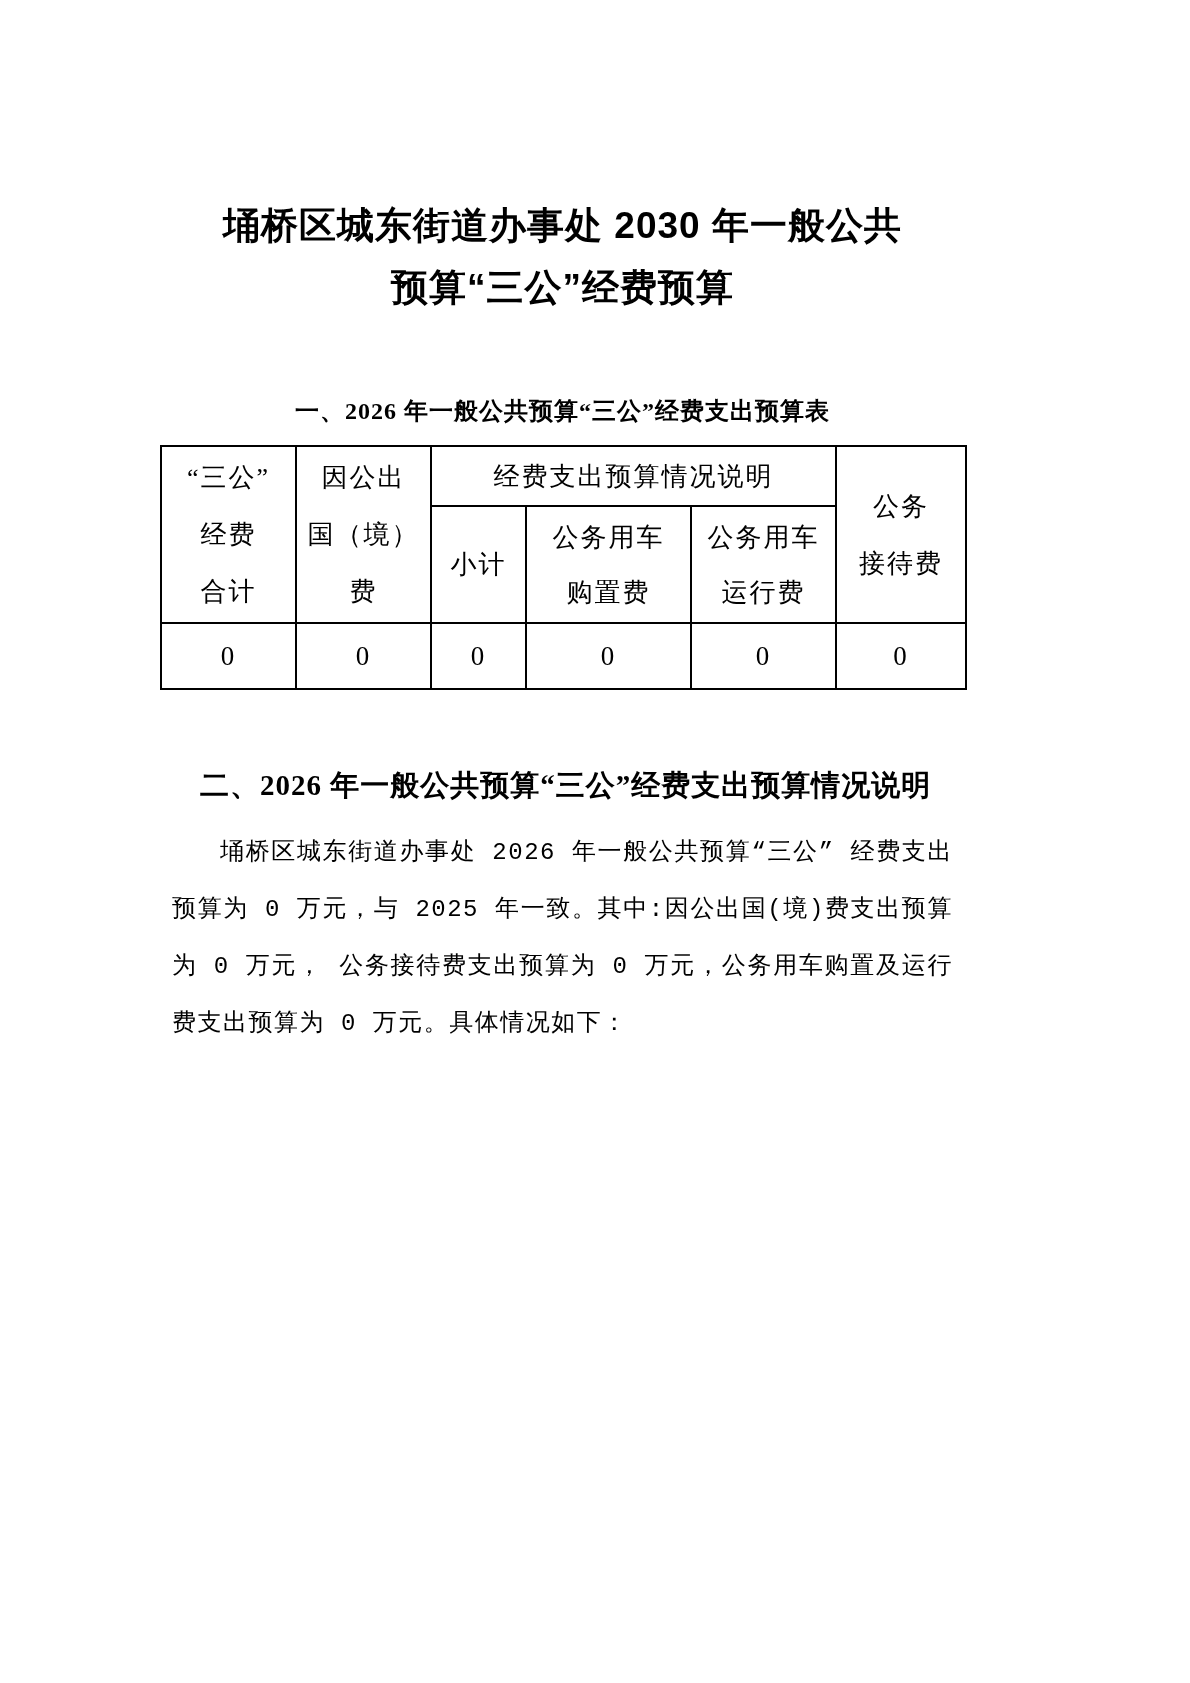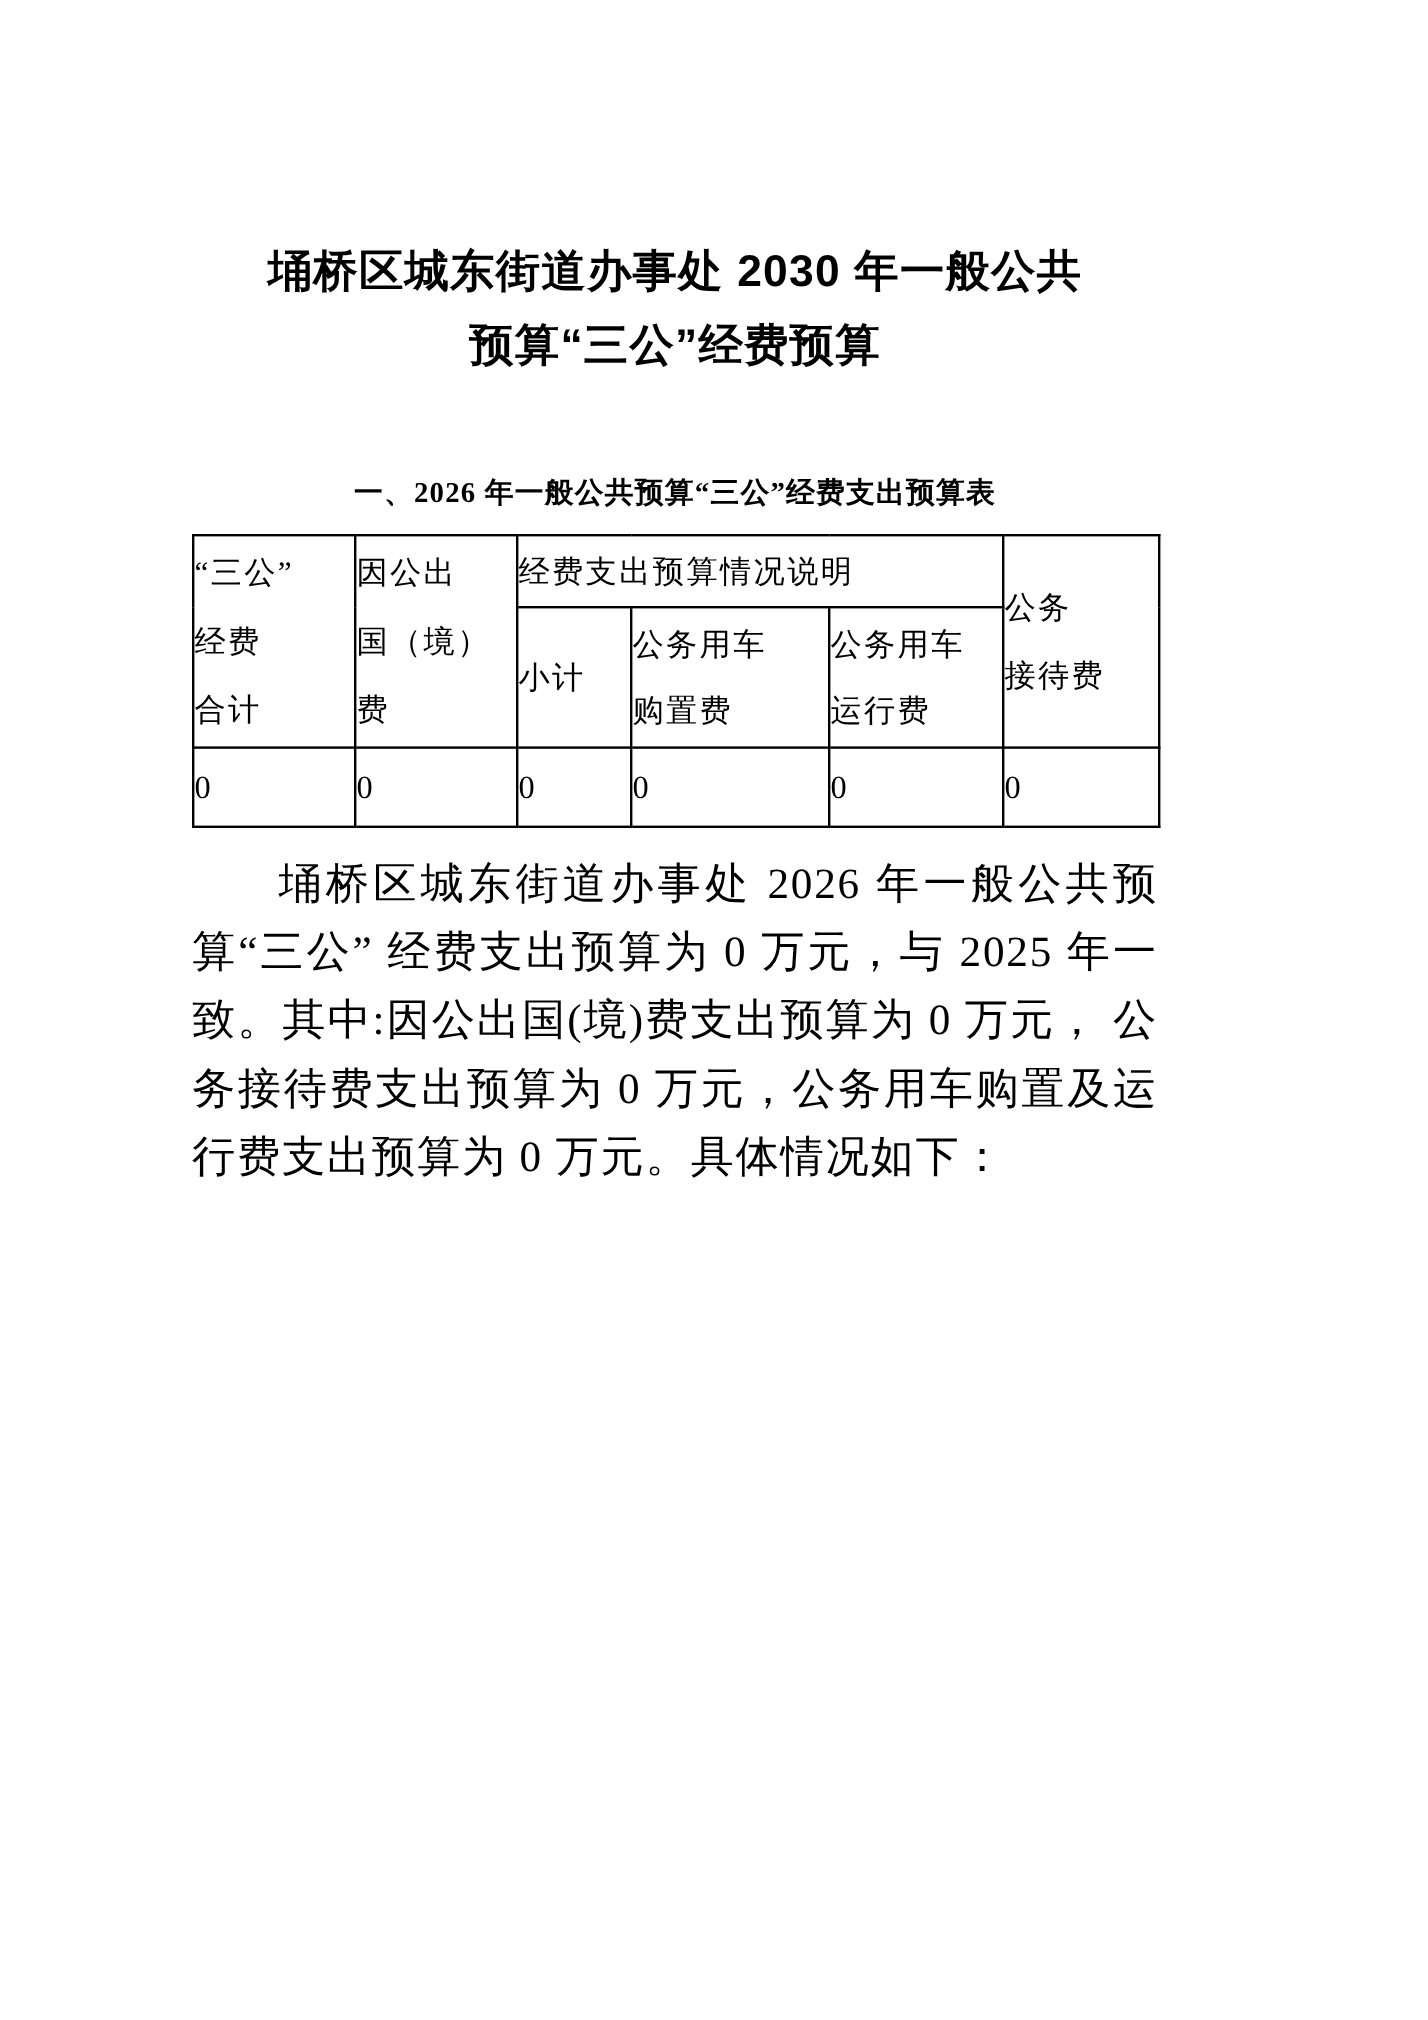--- a/index.html
+++ b/index.html
@@ -50,21 +50,21 @@
   }
   table.budget-table {
     margin-top: 14px;
     border-collapse: collapse;
     table-layout: fixed;
     width: 805px;
     font-size: 26px;
   }
   table.budget-table td {
     border: 2px solid #000000;
-    text-align: left;
+    text-align: center;
     vertical-align: middle;
     padding: 0;
     letter-spacing: 2px;
   }
   .row-group td   { height: 58px; }
   .row-sub td     { height: 115px; line-height: 55px; }
   .row-data td    { height: 64px; font-size: 27px; }
   td.tall-head    { line-height: 57px; }
   .section-heading-2 {
     margin-top: 74px;
@@ -72,26 +72,27 @@
     font-size: 29px;
     line-height: 42px;
     text-align: left;
     text-indent: 40px;
     letter-spacing: 1px;
   }
   .body-text {
     margin-top: 18px;
   }
   .body-text p {
-    margin: 0;
-    font-size: 36px;
+    margin: 12px;
+    font-size: 24px;
     line-height: 57px;
     letter-spacing: 1.5px;
     text-align: justify;
     text-indent: 2em;
+    font-family: Liberation Mono, monospace;
   }
 </style>
 </head>
 <body>
 
 <div class="page">
   <div class="content">
 
     <div class="doc-title pre">埇桥区城东街道办事处 2030 年一般公共
 预算“三公”经费预算</div>
@@ -131,19 +132,20 @@
           <td>0</td>
           <td>0</td>
           <td>0</td>
           <td>0</td>
           <td>0</td>
           <td>0</td>
         </tr>
       </tbody>
     </table>
 
+    <div class="section-heading-2">二、2026 年一般公共预算“三公”经费支出预算情况说明</div>
 
     <div class="body-text">
       <p>埇桥区城东街道办事处 2026 年一般公共预算“三公” 经费支出预算为 0 万元，与 2025 年一致。其中:因公出国(境)费支出预算为 0 万元， 公务接待费支出预算为 0 万元，公务用车购置及运行费支出预算为 0 万元。具体情况如下：</p>
     </div>
 
   </div>
 </div>
 
 </body></html>

